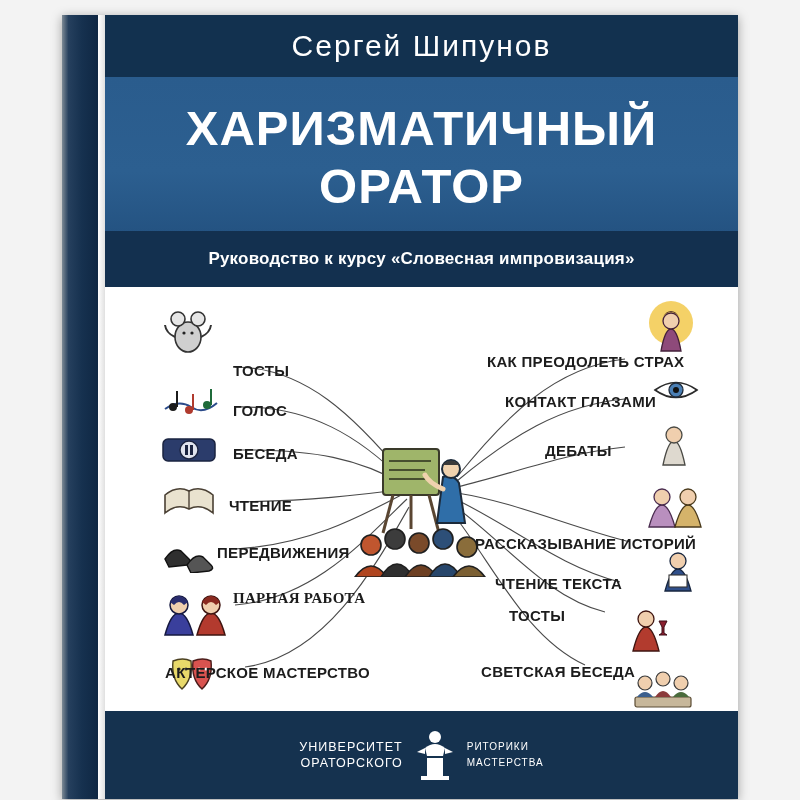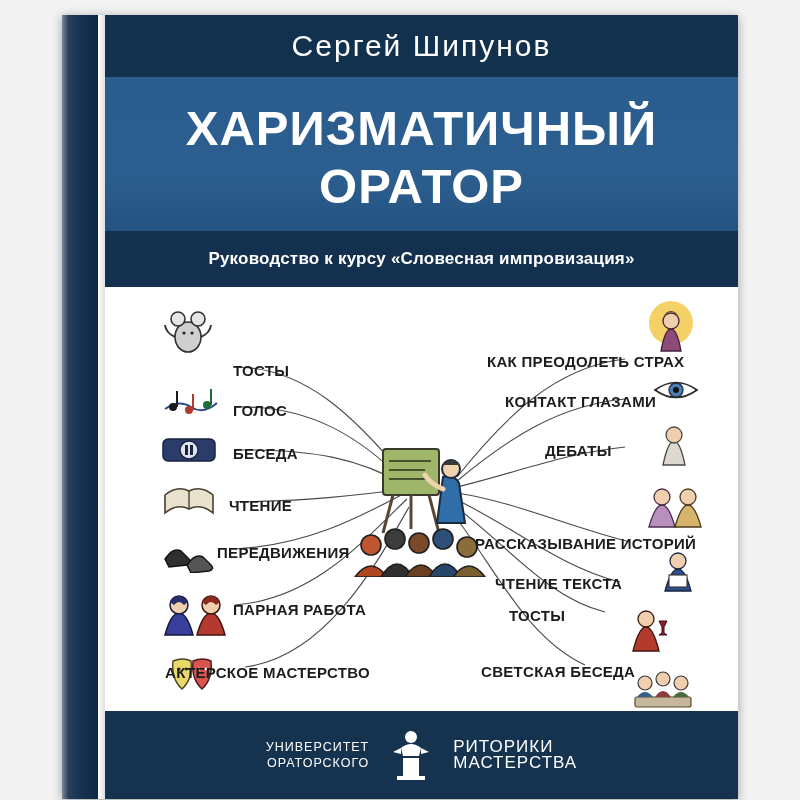--- a/index.html
+++ b/index.html
@@ -99,27 +99,27 @@
     transform:translateX(-50%);
     width:150px;height:140px;
   }
   
   .band-bottom{
     position:absolute;left:0;bottom:0;right:0;height:88px;
     background:#15324f;
     display:flex;align-items:center;justify-content:center;
   }
   .logo-wrap{
-    display:flex;align-items:center;gap:18px;
+    display:flex;align-items:center;gap:8px;
   }
   .logo-left{
     text-align:right;color:#ffffff;font-size:12.5px;line-height:16px;letter-spacing:1px;
   }
   .logo-right{
-    text-align:left;color:#ffffff;font-size:17px;line-height:16px;letter-spacing:1px;
+    text-align:left;color:#ffffff;font-size:10px;line-height:16px;letter-spacing:1px;
   }
   .logo-mark{
     width:48px;height:54px;position:relative;
   }
   svg{display:block;}
 </style>
 </head>
 <body>
 
 <div class="page">
@@ -262,21 +262,21 @@
             <circle cx="30" cy="14" r="1.6" fill="#fff"></circle>
               <circle cx="37" cy="14" r="1.6" fill="#fff"></circle>
           </svg>
         </div>
 
         <div class="mm-label" style="left:128px;top:75px;">ТОСТЫ</div>
         <div class="mm-label" style="left:128px;top:115px;">ГОЛОС</div>
         <div class="mm-label" style="left:128px;top:158px;">БЕСЕДА</div>
         <div class="mm-label" style="left:124px;top:210px;">ЧТЕНИЕ</div>
         <div class="mm-label" style="left:112px;top:257px;">ПЕРЕДВИЖЕНИЯ</div>
-        <div class="mm-label" style="left:128px;top:314px;">ПАРНАЯ РАБОТА</div>
+        <div class="mm-label" style="left:128px;top:303px;font-family:Liberation Serif, serif;">ПАРНАЯ РАБОТА</div>
         <div class="mm-label" style="left:60px;top:377px;">АКТЕРСКОЕ МАСТЕРСТВО</div>
 
         <div class="mm-icon" style="left:542px;top:14px;width:48px;height:58px;">
           <svg width="48" height="58" viewBox="0 0 48 58">
             <circle cx="24" cy="22" r="22" fill="#f2c94c" opacity=".85"></circle>
             <path d="M14 50 q4 -22 10 -22 q6 0 10 22 z" fill="#8e4a7a" stroke="#43203a" stroke-width="1.3"></path>
             <circle cx="24" cy="20" r="8" fill="#f0cfae" stroke="#43203a" stroke-width="1.3"></circle>
             <path d="M16 16 q8 -10 16 0 q-3 -6 -8 -6 q-5 0 -8 6z" fill="#5a3a2a"></path>
           </svg>
         </div>

